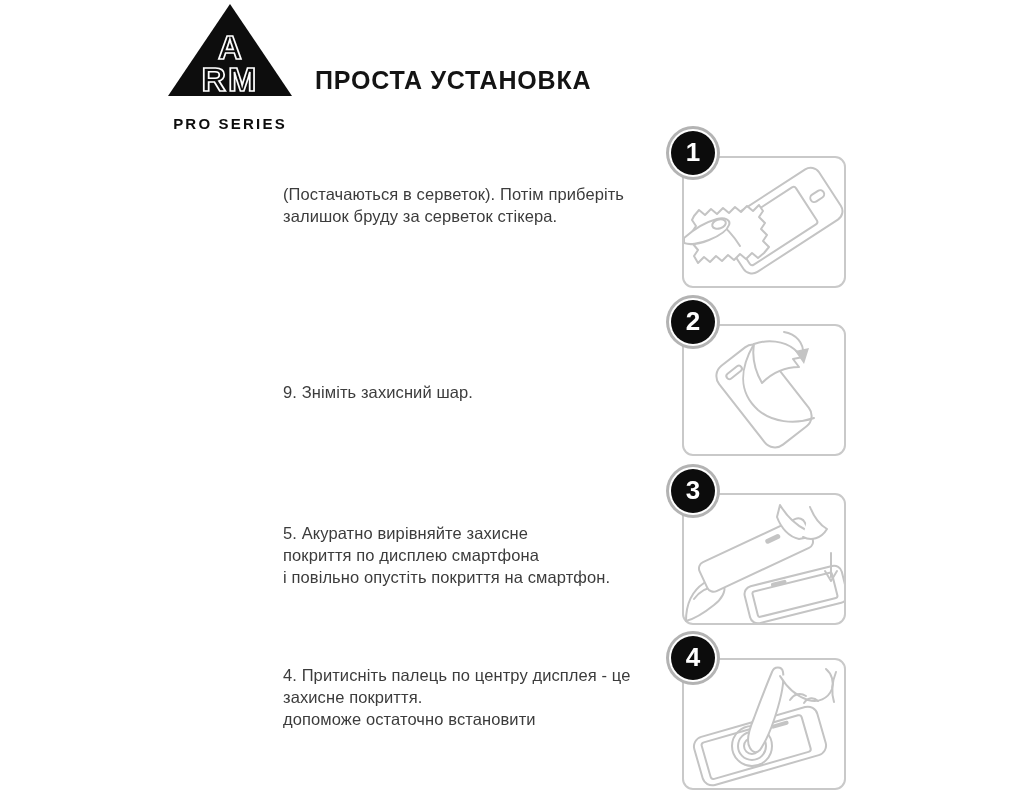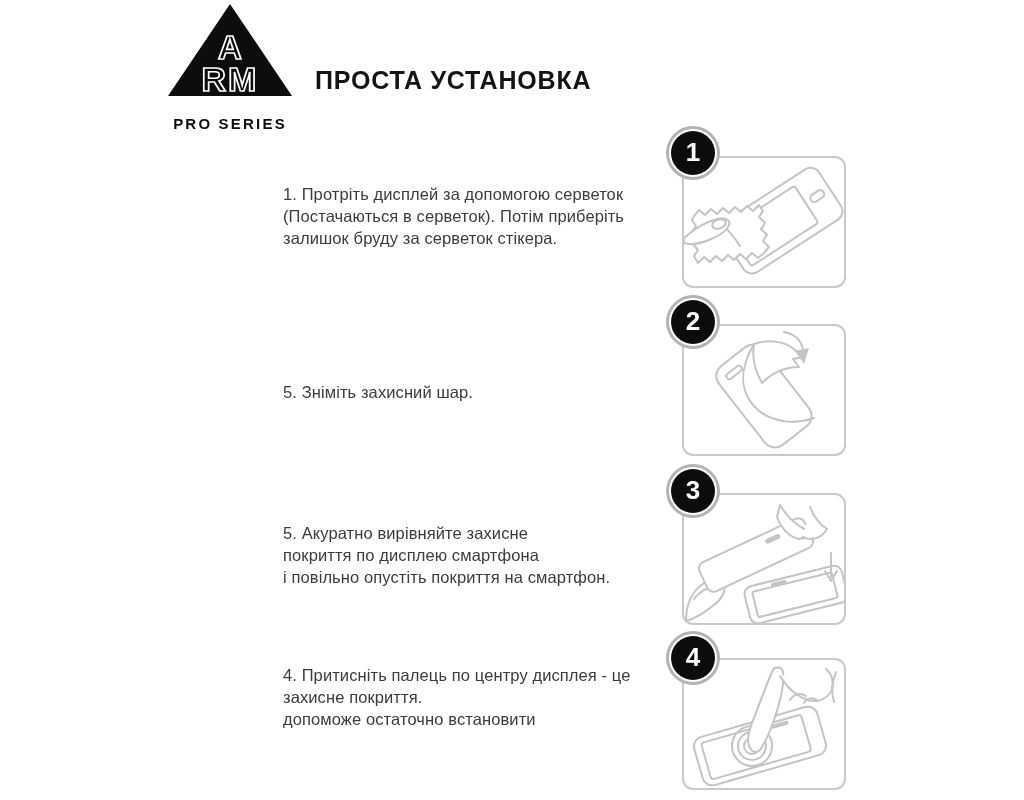--- a/index.html
+++ b/index.html
@@ -94,21 +94,20 @@
       <polygon points="64,1 126,93 2,93" fill="#0d0d0d"></polygon>
       <text x="64" y="56" text-anchor="middle" font-family="Liberation Sans, sans-serif" font-size="33" font-weight="bold" fill="#0d0d0d" stroke="#ffffff" stroke-width="1.7">A</text>
       <text x="64" y="88" text-anchor="middle" font-family="Liberation Sans, sans-serif" font-size="34" font-weight="bold" letter-spacing="2" fill="#0d0d0d" stroke="#ffffff" stroke-width="1.7">RM</text>
     </svg>
     <div class="logo-subtitle">PRO SERIES</div>
   </div>
 
   <h1 class="page-title">ПРОСТА УСТАНОВКА</h1>
 
   <div class="step-text" style="top:183px;">
-    <div>1. Протріть дисплей за допомогою серветок</div>
     <div>(Постачаються в серветок). Потім приберіть</div>
     <div>залишок бруду за серветок стікера.</div>
   </div>
   <div class="badge" style="top:131px;">
     <span>1</span>
   </div>
   <div class="ill-box" style="top:156px;">
     <svg viewBox="0 0 160 128">
 
       <g class="ill" transform="rotate(-33 97 64)">
@@ -119,21 +118,21 @@
 
       <polygon class="ill ill-fill" points="10,58 15,52 21,57 27,51 33,56 39,50 45,55 51,49 57,54 63,48 69,53 75,47 79,53 75,59 81,65 77,71 83,77 79,83 85,89 80,95 74,100 68,95 62,101 56,96 50,102 44,97 38,103 32,98 26,104 20,99 14,105 10,98 14,92 9,86 13,80 8,74 12,68 8,62"></polygon>
       <path class="ill" d="M 32,62 Q 46,72 56,88"></path>
 
       <path class="ill ill-fill" d="M 0,80 C 10,71 22,64 33,61 C 41,59 47,62 45,67 C 43,73 35,78 25,82 C 15,86 5,87 0,85 Z"></path>
       <ellipse class="ill" cx="35" cy="66" rx="7" ry="4.5" transform="rotate(-18 35 66)"></ellipse>
     </svg>
   </div>
 
   <div class="step-text" style="top:381px;">
-    <div>5. Зніміть захисний шар.</div>
+    <div>9. Зніміть захисний шар.</div>
   </div>
   <div class="badge" style="top:300px;">
     <span>2</span>
   </div>
   <div class="ill-box" style="top:324px;">
     <svg viewBox="0 0 160 128">
 
       <g class="ill" transform="rotate(-38 80 70)">
         <rect x="52" y="20" width="56" height="100" rx="13"></rect>
         <rect x="62" y="30" width="18" height="6" rx="3"></rect>

